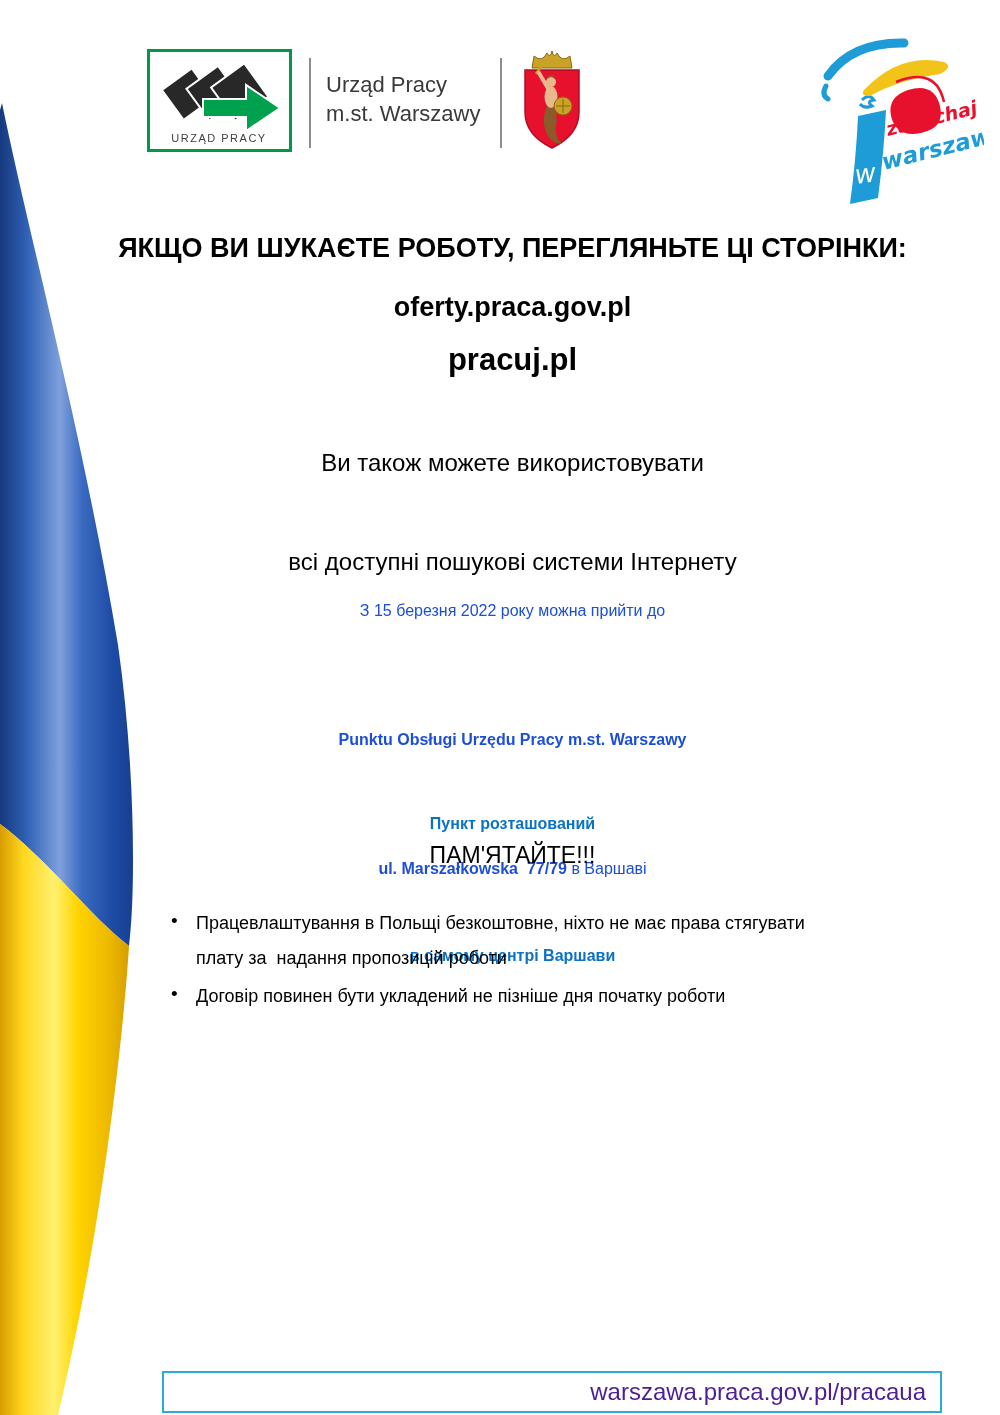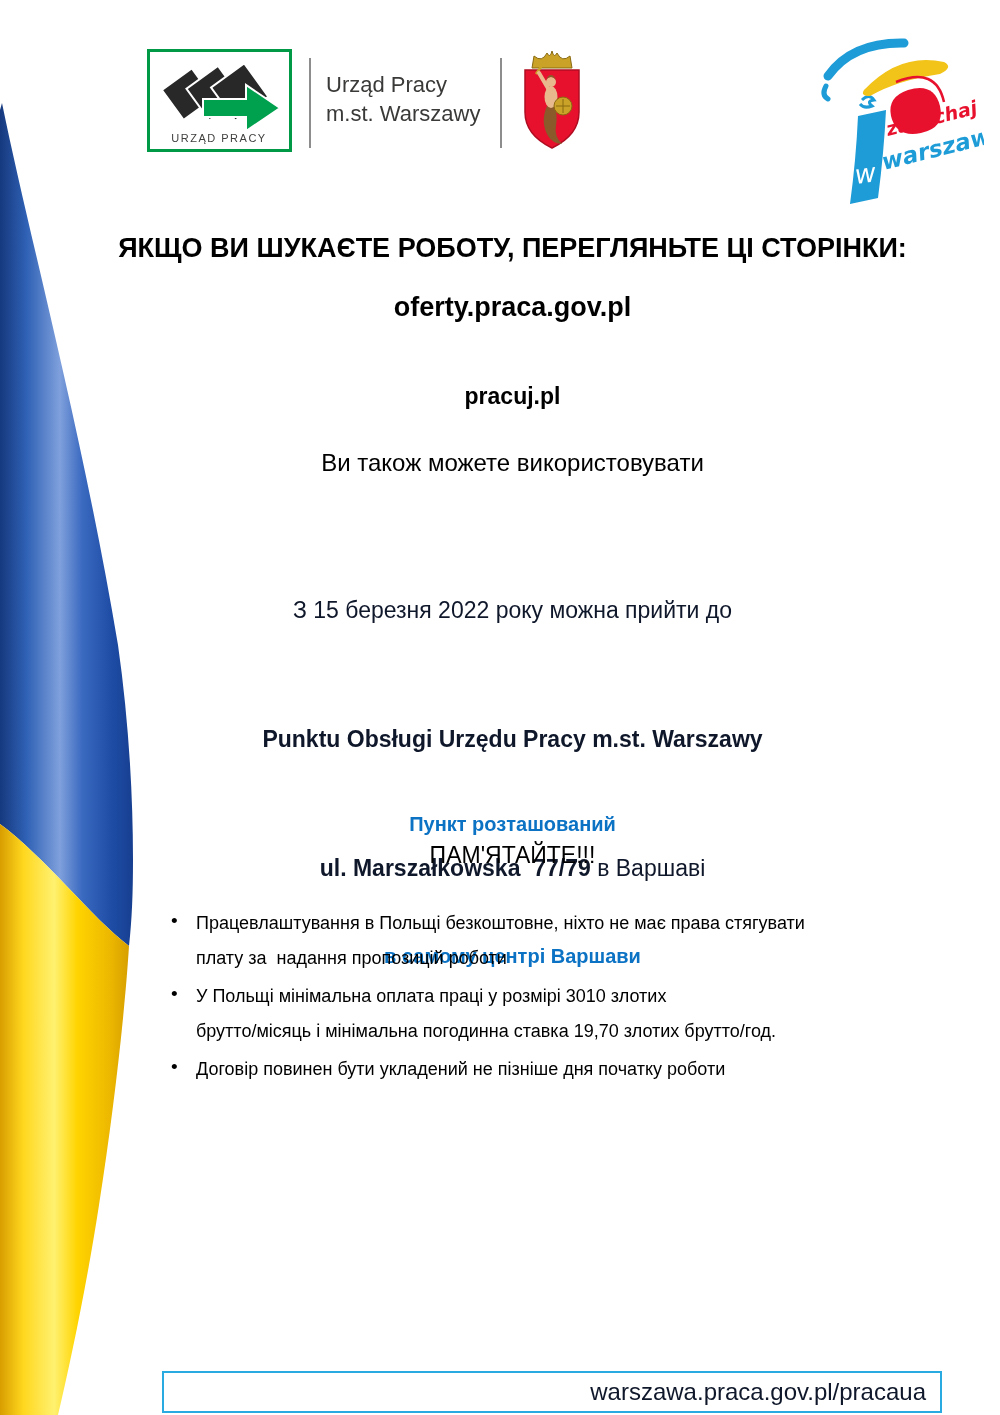--- a/index.html
+++ b/index.html
@@ -20,44 +20,44 @@
     position:absolute; left:326px; top:70px;
     font-size:22px; line-height:29px; color:#3a3a39;
   }
   .crest { position:absolute; left:518px; top:44px; }
   .promo-logo { position:absolute; left:812px; top:12px; }
 
   
   .cblock { position:absolute; left:115px; width:795px; text-align:center; color:#000; white-space:pre-wrap; }
   .heading   { top:233px; font-size:27px; font-weight:bold; white-space:nowrap; }
   .link1     { top:292px; font-size:27px; font-weight:bold; }
-  .link2     { top:342px; font-size:23px; font-weight:bold;margin-top:41px; }
+  .link2     { top:342px; font-size:31px; font-weight:bold; }
   .notes     { top:380px; font-size:24px; line-height:33px; }
-  .visit     { top:503px; font-size:23px; line-height:43px; color:#0f172a; }
+  .visit     { top:503px; font-size:16px; line-height:43px; color:#1d4ed8; }
   .visit .b  { font-weight:bold; }
-  .location  { top:714px; font-size:20px; line-height:44px; font-weight:bold; color:#0b72c4; }
+  .location  { top:714px; font-size:16px; line-height:44px; font-weight:bold; color:#0b72c4; }
   .remember  { top:842px; font-size:23px; font-weight:normal; }
 
   
   .bullets { position:absolute; left:168px; top:906px; width:715px; margin:0; padding:0; list-style:none; }
   .bullets li {
     position:relative; padding-left:28px; margin:0 0 3px 0;
     font-size:18px; line-height:35px; text-align:left; white-space:pre-wrap; color:#000;
   }
   .bullets li::before {
     content:"\2022"; position:absolute; left:3px; top:-3px; font-size:19px; color:#000;
   }
 
   
   .footer-bar {
     position:absolute; left:162px; top:1371px; width:776px; height:38px;
     border:2px solid #29abe2; box-sizing:content-box;
     display:flex; align-items:center; justify-content:flex-end;
   }
-  .footer-url { font-size:24px; color:#0f172a; padding-right:14px; }
+  .footer-url { font-size:24px; color:#4c1d95; padding-right:14px; }
 </style>
 </head>
 <body>
 
 <div class="page">
 
   <svg class="flag" width="160" height="1415" viewBox="0 0 160 1415" aria-hidden="true">
     <defs>
       <linearGradient id="fb" x1="0" y1="0" x2="1" y2="0">
         <stop offset="0" stop-color="#16397e"></stop>
@@ -127,40 +127,39 @@
     <text x="72" y="158" font-size="23" font-style="italic" font-weight="bold" fill="#1e9cd7" font-family="DejaVu Sans, sans-serif" transform="rotate(-14 72 158)">warszawie</text>
   </svg>
 
   <div class="cblock heading">ЯКЩО ВИ ШУКАЄТЕ РОБОТУ, ПЕРЕГЛЯНЬТЕ ЦІ СТОРІНКИ:</div>
 
   <div class="cblock link1">oferty.praca.gov.pl</div>
   <div class="cblock link2">pracuj.pl</div>
 
   <div class="cblock notes">
     <div>Ви також можете використовувати</div>
+    <div>всі доступні пошукові системи Інтернету</div>
   </div>
 
   <div class="cblock visit">
     <div>З 15 березня 2022 року можна прийти до</div>
     <div class="b">Punktu Obsługi Urzędu Pracy m.st. Warszawy</div>
     <div><span class="b">ul. Marszałkowska  77/79</span><span> в Варшаві</span></div>
   </div>
 
   <div class="cblock location">
     <div>Пункт розташований</div>
     <div>в самому центрі Варшави</div>
   </div>
 
   <div class="cblock remember">ПАМ'ЯТАЙТЕ!!!</div>
 
   <ul class="bullets">
     <li>Працевлаштування в Польщі безкоштовне, ніхто не має права стягувати
 плату за  надання пропозицій роботи</li>
-    <li>У Польщі мінімальна оплата праці у розмірі 3010 злотих
-брутто/місяць і мінімальна погодинна ставка 19,70 злотих брутто/год.</li>
     <li>Договір повинен бути укладений не пізніше дня початку роботи</li>
   </ul>
 
   <div class="footer-bar">
     <span class="footer-url">warszawa.praca.gov.pl/pracaua</span>
   </div>
 
 </div>
 
 </body></html>

